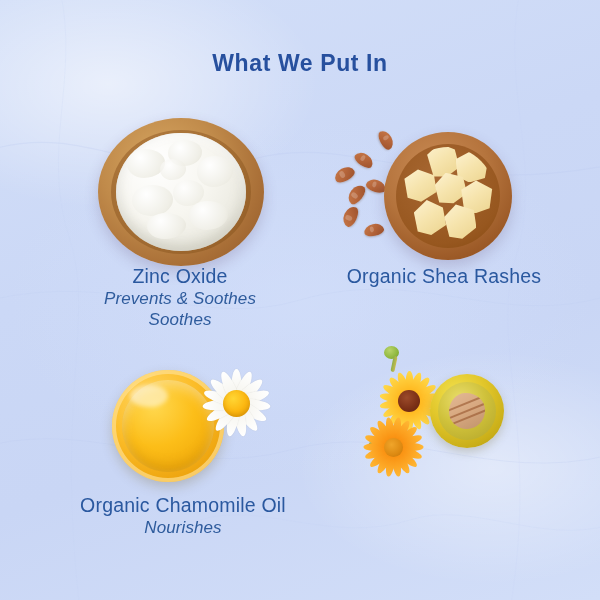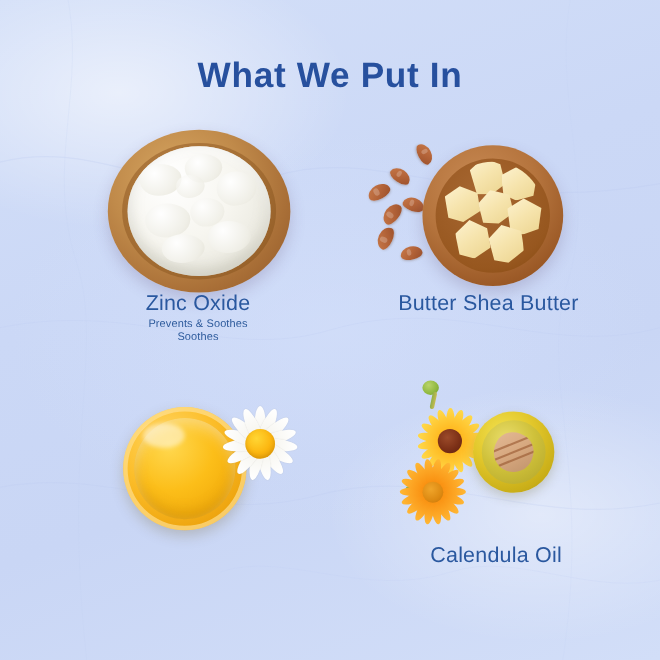--- a/index.html
+++ b/index.html
@@ -30,21 +30,21 @@
     inset: 0;
     pointer-events: none;
     opacity: 0.5;
   }
   .title {
     position: absolute;
     top: 50px;
     left: 0;
     width: 600px;
     text-align: center;
-    font-size: 32px;
+    font-size: 23px;
     font-weight: bold;
     letter-spacing: 0.6px;
     color: #27509e;
   }
   .cell {
     position: absolute;
   }
   .art {
     position: absolute;
   }
@@ -53,25 +53,26 @@
     text-align: center;
     width: 300px;
   }
   .cap-title {
     font-size: 19.5px;
     color: #2a589f;
     letter-spacing: 0.2px;
     line-height: 1.15;
   }
   .cap-sub {
-    font-size: 10px;
+    font-size: 17px;
     color: #2e5b9c;
     line-height: 1.2;
     margin-top: 2px;
     letter-spacing: 0.1px;
+    font-style: italic;
   }
 
   
   #zinc-art { left: 98px; top: 118px; width: 166px; height: 148px; }
   .wood-bowl {
     position: absolute;
     inset: 0;
     border-radius: 50%;
     background:
       radial-gradient(circle at 38% 32%, #d8a863 0%, #c08a4a 42%, #a96f37 70%, #8d5526 100%);
@@ -313,21 +314,21 @@
           <div class="chunk" style="left:58%;top:4%;width:36%;height:32%;clip-path:polygon(6% 82%,0% 26%,44% 0%,96% 24%,86% 86%,40% 100%)"></div>
           <div class="chunk" style="left:4%;top:22%;width:34%;height:34%;clip-path:polygon(10% 88%,0% 30%,42% 2%,92% 20%,100% 70%,52% 100%)"></div>
           <div class="chunk" style="left:36%;top:26%;width:34%;height:32%;clip-path:polygon(14% 96%,0% 40%,34% 0%,88% 14%,100% 66%,58% 98%)"></div>
           <div class="chunk" style="left:64%;top:34%;width:34%;height:34%;clip-path:polygon(8% 84%,0% 28%,46% 0%,96% 26%,88% 84%,42% 100%)"></div>
           <div class="chunk" style="left:14%;top:54%;width:34%;height:36%;clip-path:polygon(12% 90%,0% 36%,40% 0%,90% 22%,100% 72%,54% 100%)"></div>
           <div class="chunk" style="left:46%;top:58%;width:34%;height:36%;clip-path:polygon(16% 94%,0% 38%,36% 2%,92% 18%,100% 68%,56% 100%)"></div>
         </div>
       </div>
     </div>
     <div class="caption" style="left:294px; top:265px;">
-      <div class="cap-title">Butter Shea Butter</div>
+      <div class="cap-title">Organic Shea Rashes</div>
     </div>
   </div>
 
   <div class="cell">
     <div class="art" id="chamomile-art">
       <div class="glass-bowl">
         <div class="oil"></div>
         <div class="glint"></div>
       </div>
       <div class="daisy">
@@ -343,20 +344,22 @@
         <div class="petal" style="transform:rotate(216deg)"></div>
         <div class="petal" style="transform:rotate(240deg)"></div>
         <div class="petal" style="transform:rotate(264deg)"></div>
         <div class="petal" style="transform:rotate(288deg)"></div>
         <div class="petal" style="transform:rotate(312deg)"></div>
         <div class="petal" style="transform:rotate(336deg)"></div>
         <div class="daisy-core"></div>
       </div>
     </div>
     <div class="caption" style="left:33px; top:494px;">
+      <div class="cap-title">Organic Chamomile Oil</div>
+      <div class="cap-sub">Nourishes</div>
     </div>
   </div>
 
   <div class="cell">
     <div class="art" id="calendula-art">
       <div class="bud" style="left:40px; top:2px;"></div>
       <div class="stem" style="left:48px; top:12px; width:4px; height:16px; transform:rotate(12deg)"></div>
       <div class="stem" style="left:24px; top:104px; width:46px; height:4px; transform:rotate(16deg)"></div>
 
       <div class="flower flower-a" style="left:22px; top:14px; width:86px; height:86px;">
@@ -406,17 +409,16 @@
       <div class="jar">
         <div class="jar-oil"></div>
         <div class="cork">
           <div class="cork-line" style="left:-6%;top:26%;width:112%;"></div>
           <div class="cork-line" style="left:-6%;top:46%;width:112%;"></div>
           <div class="cork-line" style="left:-6%;top:66%;width:112%;"></div>
         </div>
       </div>
     </div>
     <div class="caption" style="left:301px; top:494px;">
-      <div class="cap-title">Calendula Oil</div>
     </div>
   </div>
 
 </div>
 
 </body></html>

